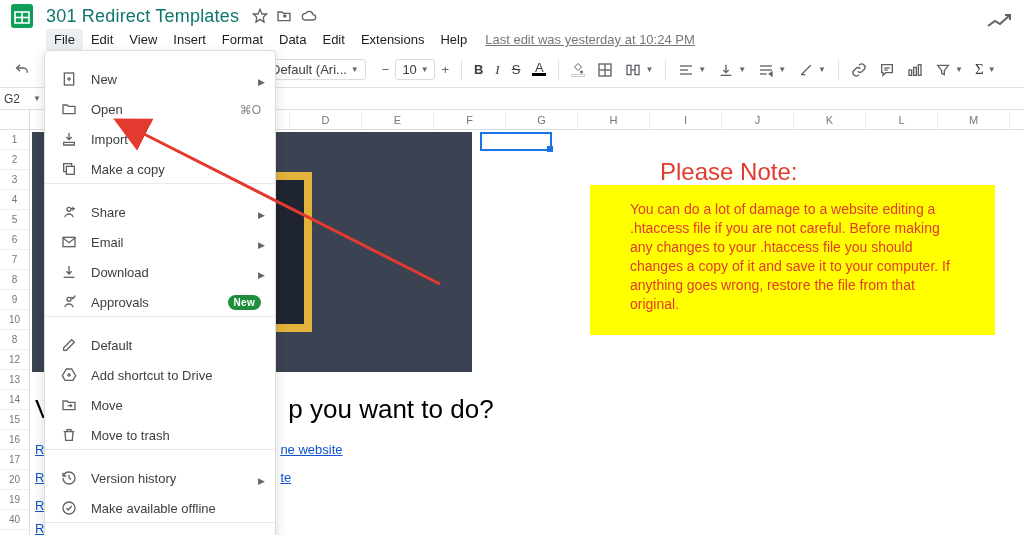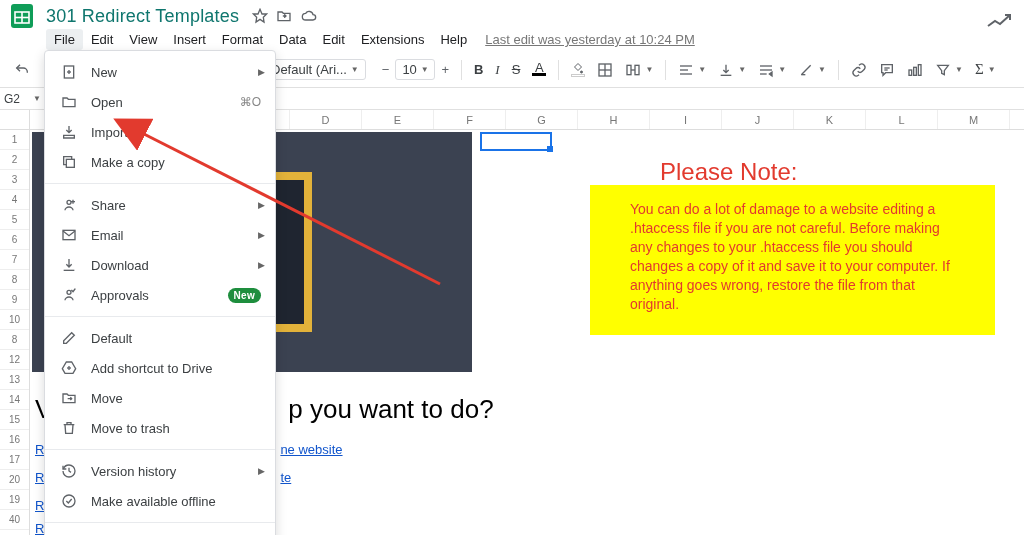--- a/index.html
+++ b/index.html
@@ -61,21 +61,21 @@
 
   .bigq { position: absolute; left: 5px; top: 264px; font-size: 26px; font-weight: 400; color: #000; }
   .link { color: #1155cc; text-decoration: underline; cursor: pointer; font-size: 13px; }
   .l1 { position: absolute; left: 5px; top: 312px; }
   .l2 { position: absolute; left: 5px; top: 340px; }
   .l3 { position: absolute; left: 5px; top: 368px; }
   .l4 { position: absolute; left: 5px; top: 391px; }
 
   
   .dropdown { position: absolute; left: 44px; top: 50px; width: 232px; background: #fff; border: 1px solid #dadce0; border-radius: 4px; box-shadow: 0 4px 12px rgba(0,0,0,.15); padding: 6px 0; z-index: 50; font-size: 13px; color: #3c4043; }
-  .ditem { display: flex; align-items: center; height: 30px; padding: 0 14px; cursor: pointer; position: relative; }
+  .ditem { display: flex; align-items: flex-end; height: 30px; padding: 0 14px; cursor: pointer; position: relative; }
   .dicon { width: 20px; margin-right: 12px; color: #5f6368; display: inline-flex; justify-content: center; }
   .dlabel { flex: 1; }
   .dmeta { color: #888; font-size: 12px; }
   .submenu-caret { position: absolute; right: 10px; color: #666; font-size: 9px; }
   .dsep { height: 1px; background: #e8eaed; margin: 6px 0; }
   .newbadge { background: #1e8e3e; color: #fff; font-size: 10px; padding: 2px 6px; border-radius: 8px; font-weight: bold; letter-spacing: .3px; }
 
   
   .arrow-svg { position: absolute; left: 110px; top: 114px; z-index: 60; pointer-events: none; }
 

